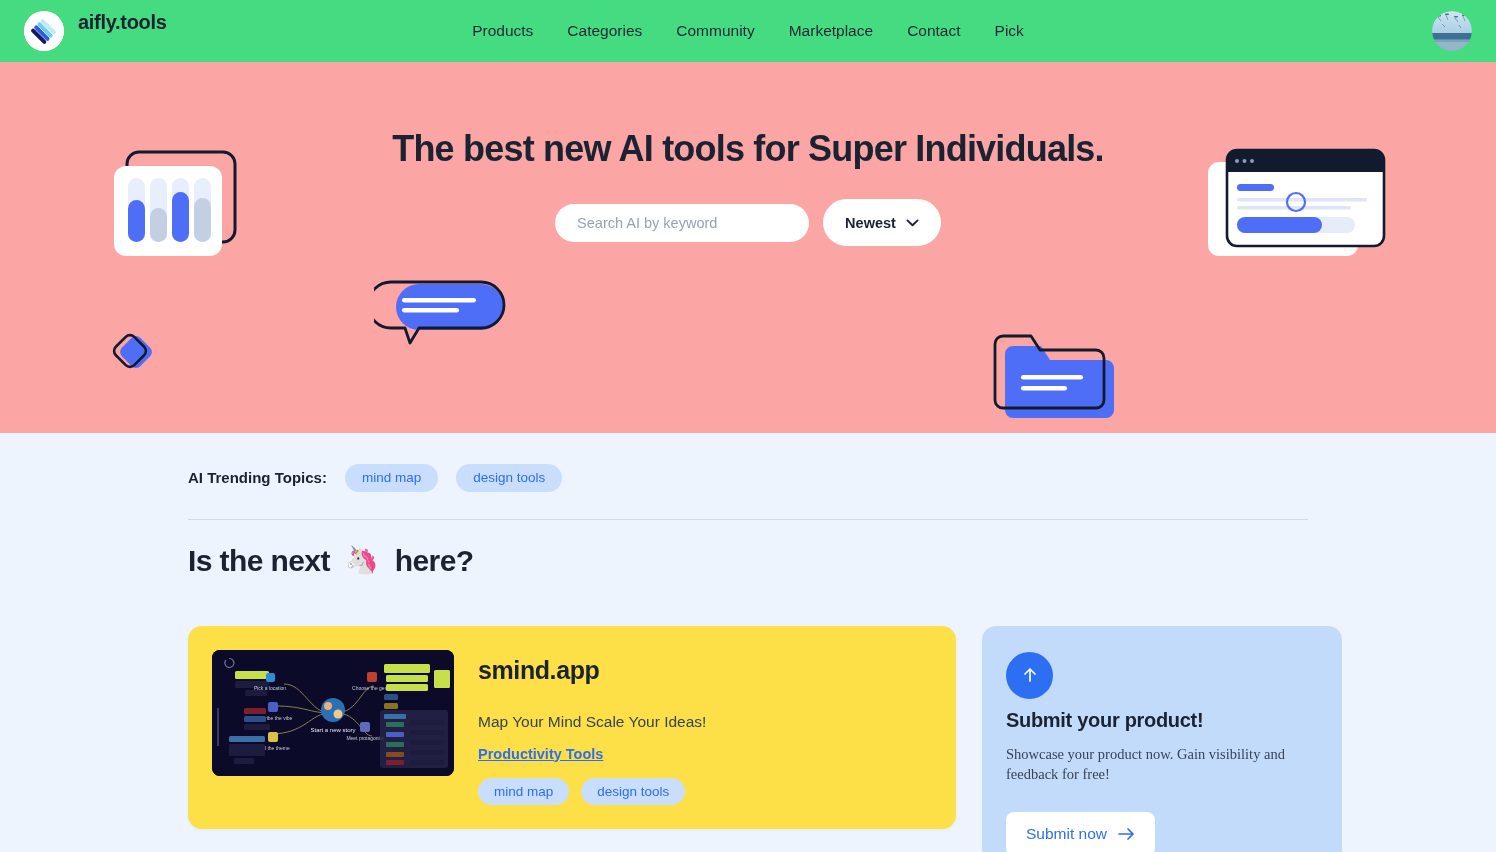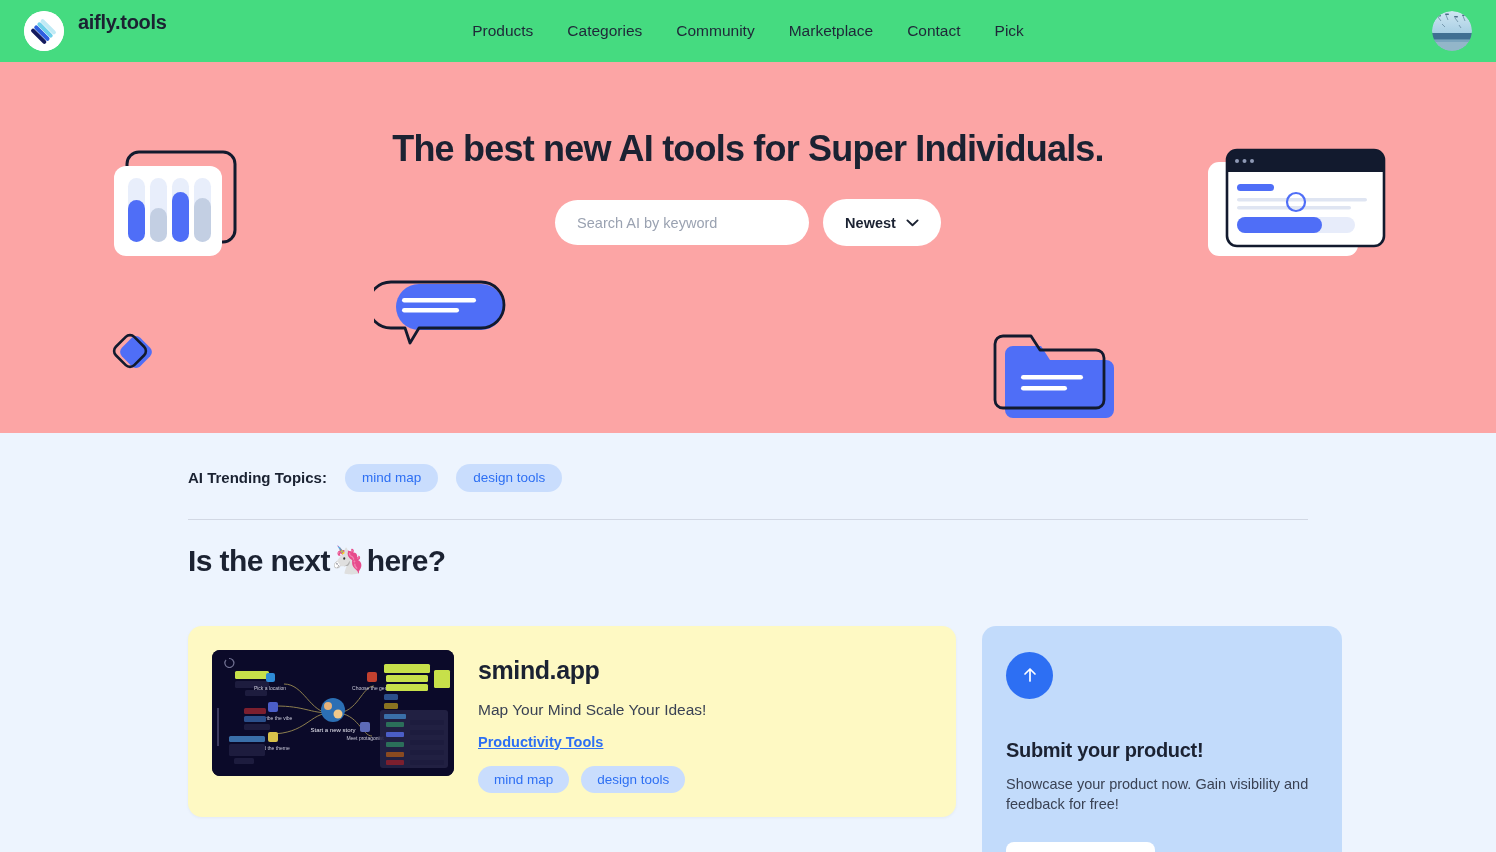--- a/index.html
+++ b/index.html
@@ -111,21 +111,21 @@
   .search-row {
     margin-top: 29px;
     display: flex;
     justify-content: center;
     align-items: center;
     gap: 14px;
   }
 
   .search-input {
     width: 254px;
-    height: 45px;
+    height: 38px;
     border-radius: 24px;
     border: none;
     outline: none;
     background: #ffffff;
     padding: 0 22px;
     font-family: "Liberation Sans", sans-serif;
     font-size: 14.5px;
     color: #2a3140;
   }
   .search-input::placeholder { color: #9aa2b1; }
@@ -189,36 +189,36 @@
   }
 
   .section-title {
     margin-top: 24px;
     font-size: 30px;
     font-weight: 700;
     letter-spacing: -0.6px;
     color: #1b2232;
     display: flex;
     align-items: center;
-    gap: 2px;
+    gap: 16px;
   }
   .emoji { font-size: 27px; line-height: 1; }
 
   .content-grid {
     margin-top: 48px;
     display: flex;
     gap: 26px;
     align-items: flex-start;
   }
 
   
   .product-card {
     flex: none;
     width: 768px;
-    background: #fef9c3;
+    background: #fde047;
     border-radius: 14px;
     padding: 24px;
     display: flex;
     gap: 24px;
     box-shadow: 0 1px 3px rgba(30,45,80,0.05);
   }
 
   .thumb {
     width: 242px;
     height: 126px;
@@ -230,21 +230,21 @@
   .thumb svg { display: block; }
 
   .p-name {
     font-size: 25px;
     font-weight: 700;
     letter-spacing: -0.4px;
     color: #1b2232;
     margin-top: 6px;
   }
   .p-tagline {
-    margin-top: 16px;
+    margin-top: 28px;
     font-size: 15.5px;
     color: #3a4254;
   }
   .p-category {
     margin-top: 15px;
     font-size: 14.5px;
     font-weight: 700;
     color: #2d6ff3;
     cursor: pointer;
     display: inline-block;
@@ -270,33 +270,34 @@
     width: 47px;
     height: 47px;
     border-radius: 50%;
     background: #2d6ff3;
     display: flex;
     align-items: center;
     justify-content: center;
   }
 
   .submit-title {
-    margin-top: 40px;
+    margin-top: 10px;
     font-size: 20px;
     font-weight: 700;
     letter-spacing: -0.3px;
     color: #1b2232;
   }
 
   .submit-desc {
     margin-top: 12px;
     font-size: 14.5px;
     line-height: 1.42;
     color: #3a4254;
     max-width: 305px;
+    font-family: Liberation Serif, serif;
   }
 
   .submit-btn {
     margin-top: 27px;
     background: #ffffff;
     border: none;
     border-radius: 8px;
     height: 44px;
     padding: 0 20px;
     display: inline-flex;

